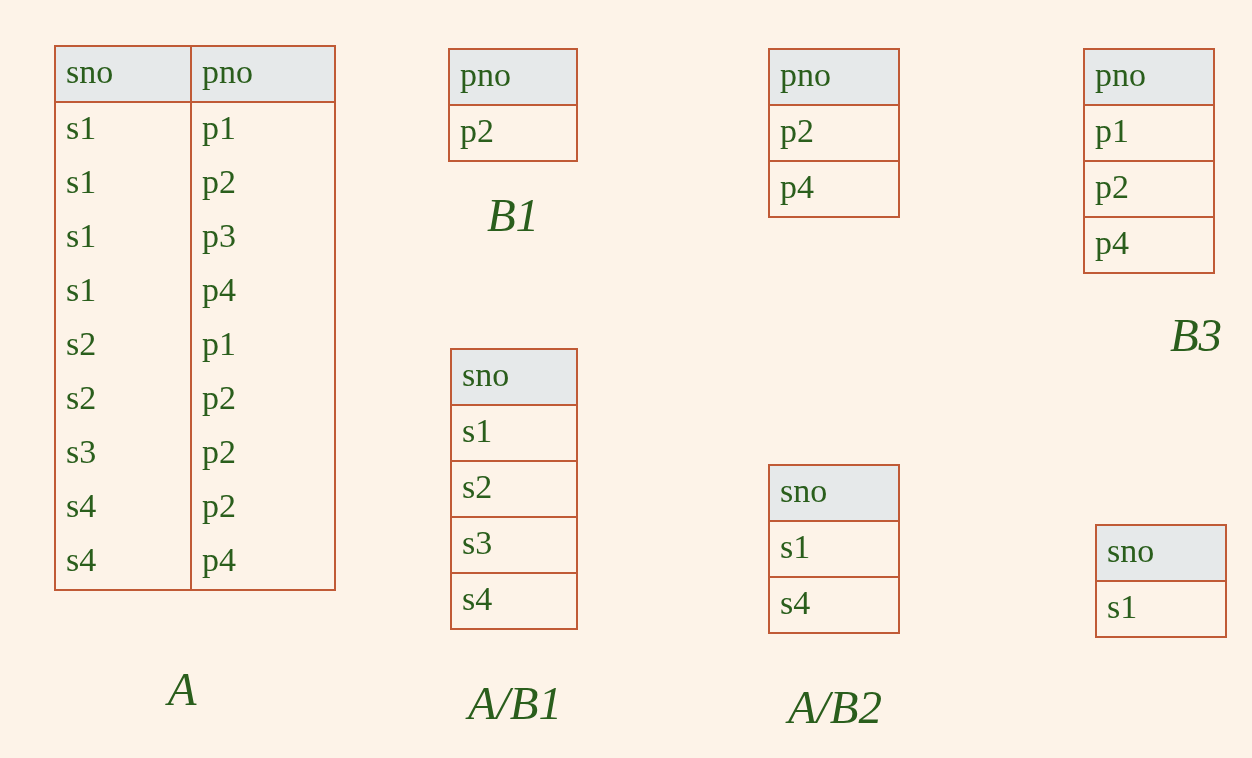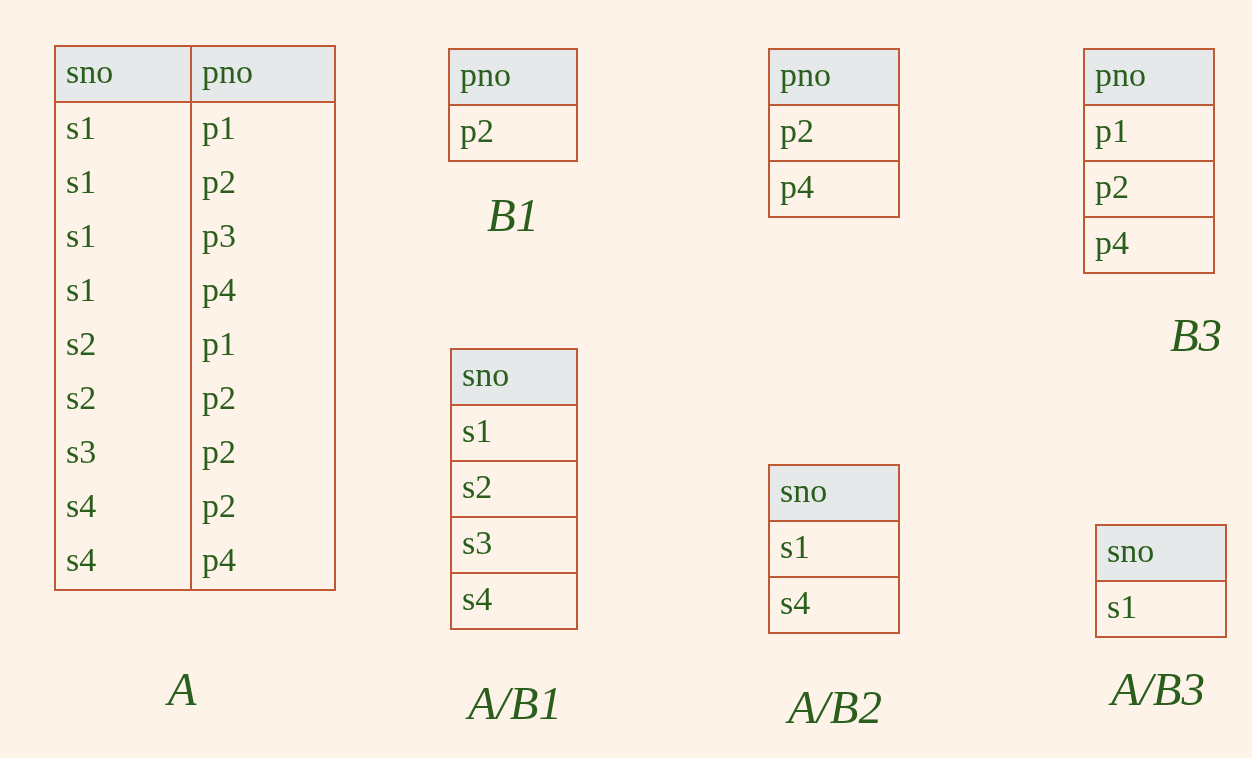--- a/index.html
+++ b/index.html
@@ -278,15 +278,14 @@
           <th>sno</th>
         </tr>
       </thead>
       <tbody>
         <tr>
           <td>s1</td>
         </tr>
       </tbody>
     </table>
   </div>
-  <div class="caption tbl-block" id="cap-AB3">A/B3</div>
 
 </div>
 
 </body></html>

